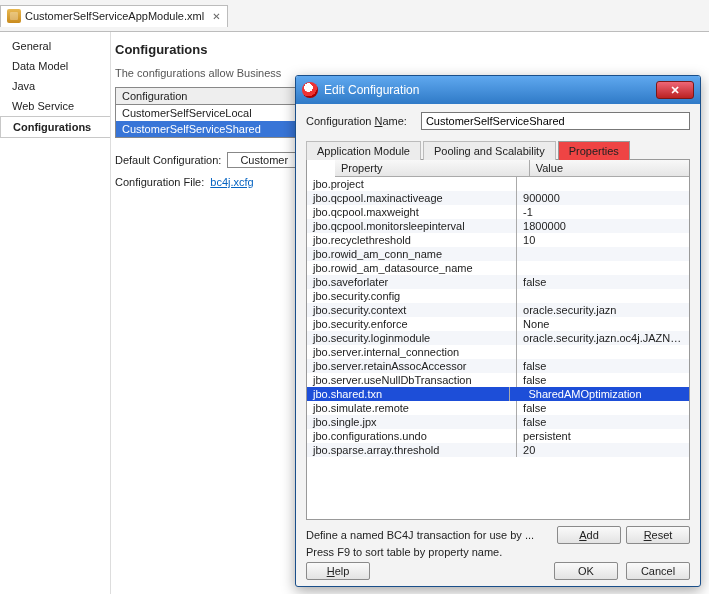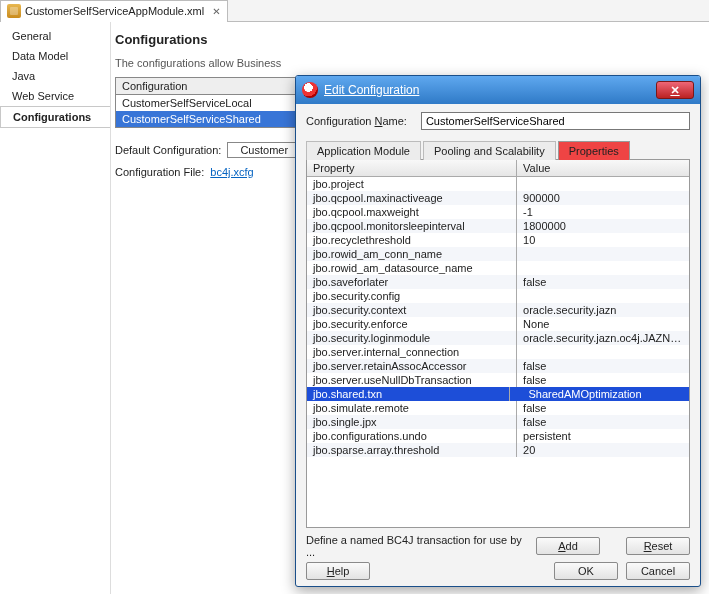--- a/index.html
+++ b/index.html
@@ -12,21 +12,21 @@
     position: relative;
     overflow: hidden;
     color: #222;
   }
   
   .top-tab-bar {
     display: flex;
     align-items: center;
     border-bottom: 1px solid #bcbcbc;
     background: #f4f4f4;
-    height: 22px;
+    height: 32px;
   }
   .top-tab {
     display: flex;
     align-items: center;
     background: #fff;
     border: 1px solid #bcbcbc;
     border-bottom: none;
     height: 22px;
     padding: 0 6px;
     gap: 4px;
@@ -87,42 +87,41 @@
     overflow:hidden;
   }
   .titlebar {
     height: 28px;
     background: linear-gradient(#5fa8ef,#2f7ac7);
     color: #fff;
     display:flex; align-items:center;
     padding: 0 6px;
     gap:6px;
     font-size:12px;
-    text-decoration:underline;
   }
   .tb-icon {
     width:16px;height:16px;border-radius:50%;
     background: radial-gradient(circle at 40% 35%,#fff 0 30%,#e33 31% 60%,#a00 61% 100%);
   }
   .tb-spacer{flex:1;}
   .win-close{
     width:38px;height:18px;border-radius:3px;
     background:linear-gradient(#e67,#b22);
     color:#fff;display:flex;align-items:center;justify-content:center;
     font-weight:bold;font-size:11px;
     border:1px solid #7a1818;
   }
   .dlg-body{ padding:8px 10px 6px 10px; flex:1; display:flex; flex-direction:column; }
   .name-row{display:flex;align-items:center;gap:14px;margin-bottom:10px;}
   .name-row input{flex:1;border:1px solid #777;padding:2px 4px;font-size:11px;background:#fff;}
   .tabs{display:flex;border-bottom:1px solid #999;}
   .tab{padding:3px 10px;border:1px solid #bbb;border-bottom:none;background:#ececec;margin-right:2px;position:relative;top:1px;}
   .tab.active{background:#ef4444;border-color:#999;}
   .prop-table{flex:1;border:1px solid #999;border-top:none;background:#fff;overflow:hidden;display:flex;flex-direction:column;}
-  .pt-head{display:flex;background:linear-gradient(#f8f8f8,#e6e6e6);border-bottom:1px solid #aaa;}
+  .pt-head{display:flex;background:linear-gradient(#f8f8f8,#e6e6e6);border-bottom:1px solid #aaa;margin-left:28px;}
   .pt-head span{padding:2px 6px;font-size:11px;color:#222;}
   .col-p{width:55%;border-right:1px solid #aaa;}
   .col-v{width:45%;}
   .pt-rows{flex:1;overflow:auto;}
   .prow{display:flex;font-size:11px;}
   .prow:nth-child(odd){background:#fff;}
   .prow:nth-child(even){background:#f4f6fa;}
   .prow.sel{background:#1d4ed8;color:#fff;gap:12px;}
   .prow span{padding:1px 6px;white-space:nowrap;overflow:hidden;text-overflow:ellipsis;}
   .btn{
@@ -287,25 +286,26 @@
           <div class="prow">
             <span class="col-p">jbo.sparse.array.threshold</span>
             <span class="col-v">20</span>
           </div>
         </div>
     </div>
 
     <div style="margin-top:6px">
       <div class="msg-line">
         <span>Define a named BC4J transaction for use by ...</span>
-        <div style="display:flex;gap:26px;border-radius:8px;">
+        <div style="display:flex;gap:5px;border-radius:8px;">
           <div class="btn"><span class="underline">A</span><span>dd</span></div>
           <div class="btn"><span class="underline">R</span><span>eset</span></div>
         </div>
       </div>
+      <div style="margin-top:2px">Press F9 to sort table by property name.</div>
     </div>
 
     <div class="dlg-buttons">
       <div class="btn"><span class="underline">H</span><span>elp</span></div>
       <div class="right">
         <div class="btn">OK</div>
         <div class="btn">Cancel</div>
       </div>
     </div>
   </div>

